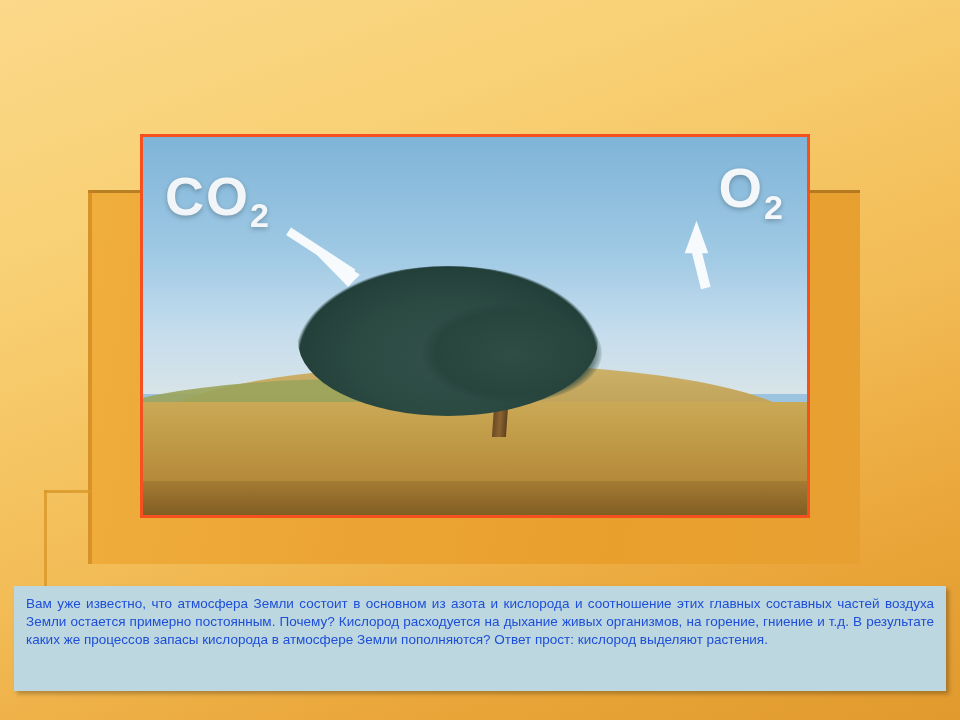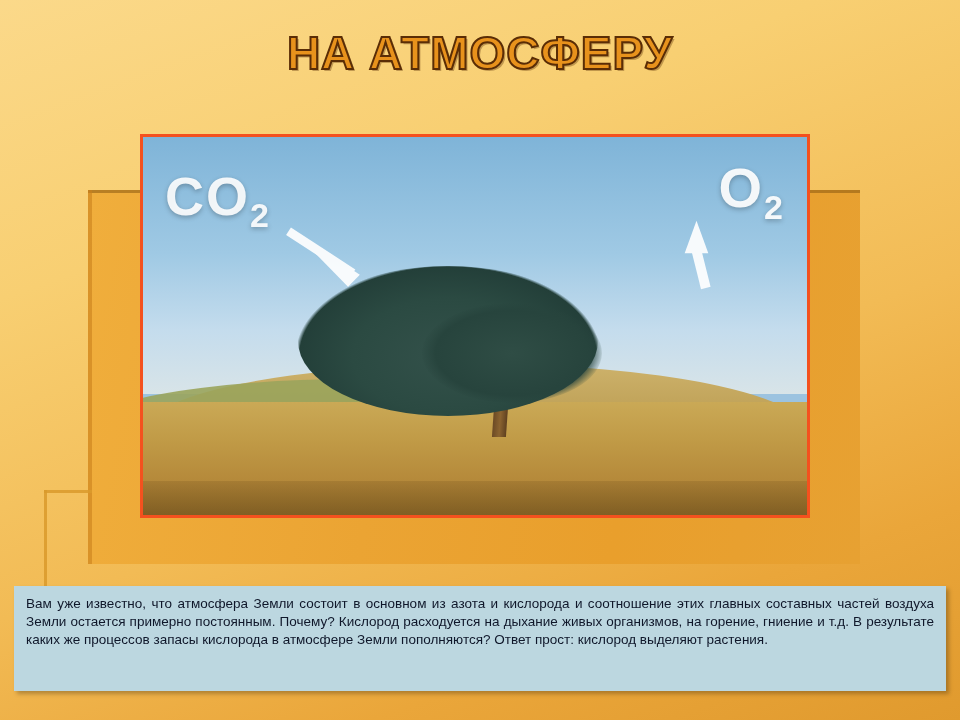--- a/index.html
+++ b/index.html
@@ -205,38 +205,37 @@
     position: absolute;
     left: 14px;
     top: 586px;
     width: 932px;
     height: 105px;
     background: #bcd7e0;
     box-sizing: border-box;
     padding: 9px 12px 0 12px;
     font-size: 13.5px;
     line-height: 1.35;
-    color: #0f172a;
+    color: #1d4ed8;
     font-family: "Liberation Sans", sans-serif;
     text-align: justify;
     box-shadow: 3px 3px 4px rgba(0,0,0,.25);
   }
 </style>
 </head>
 <body>
 
 <div class="slide">
 
   <div class="band"></div>
   <div class="band-line"></div>
   <div class="band-left-edge"></div>
   <div class="vline"></div>
   <div class="vline2"></div>
 
-  <div class="title">НА АТМОСФЕРУ</div>
 
   <div class="photo-frame">
     <div class="sky"></div>
     <div class="hill"></div>
     <div class="hill2"></div>
     <div class="field"></div>
     <div class="field-dark"></div>
     <div class="trunk"></div>
     <div class="branch"></div>
     <div class="tree-canopy"></div>

